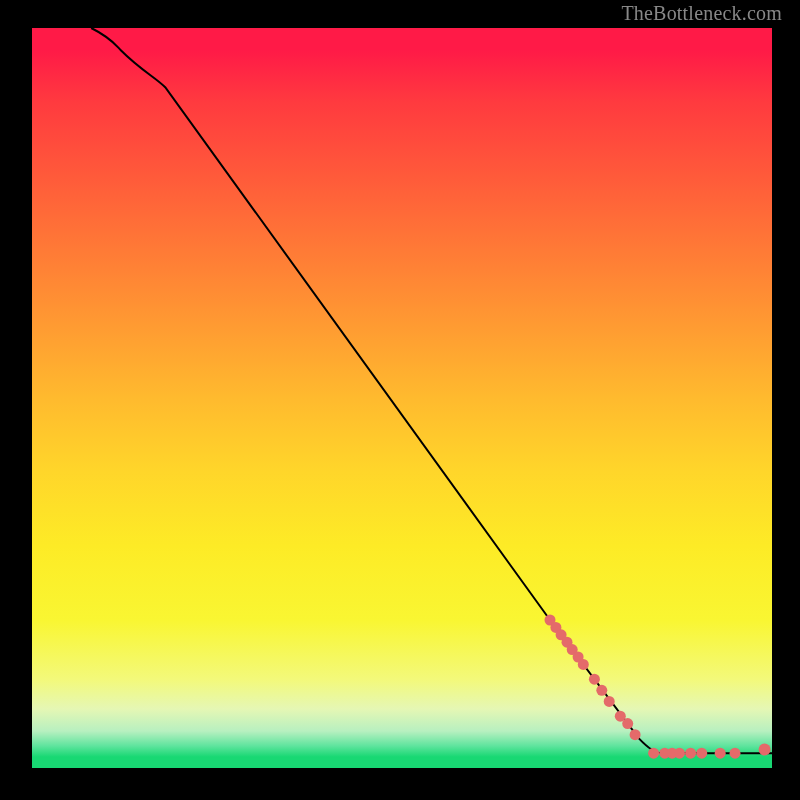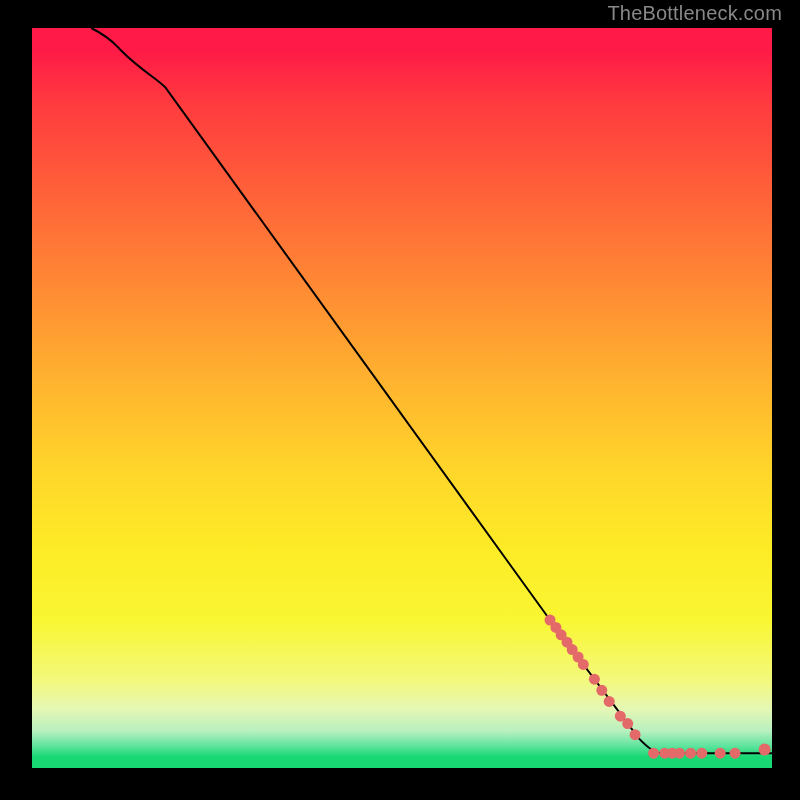--- a/index.html
+++ b/index.html
@@ -19,20 +19,21 @@
   }
   .watermark {
     position: absolute;
     top: 2px;
     right: 18px;
     color: #888;
     font-size: 20px;
     font-weight: 400;
     letter-spacing: 0.2px;
     z-index: 5;
+    font-family: Liberation Serif, serif;
   }
   .plot-area {
     position: absolute;
     left: 32px;
     top: 28px;
     width: 740px;
     height: 740px;
     
     background: linear-gradient(
       to bottom,

